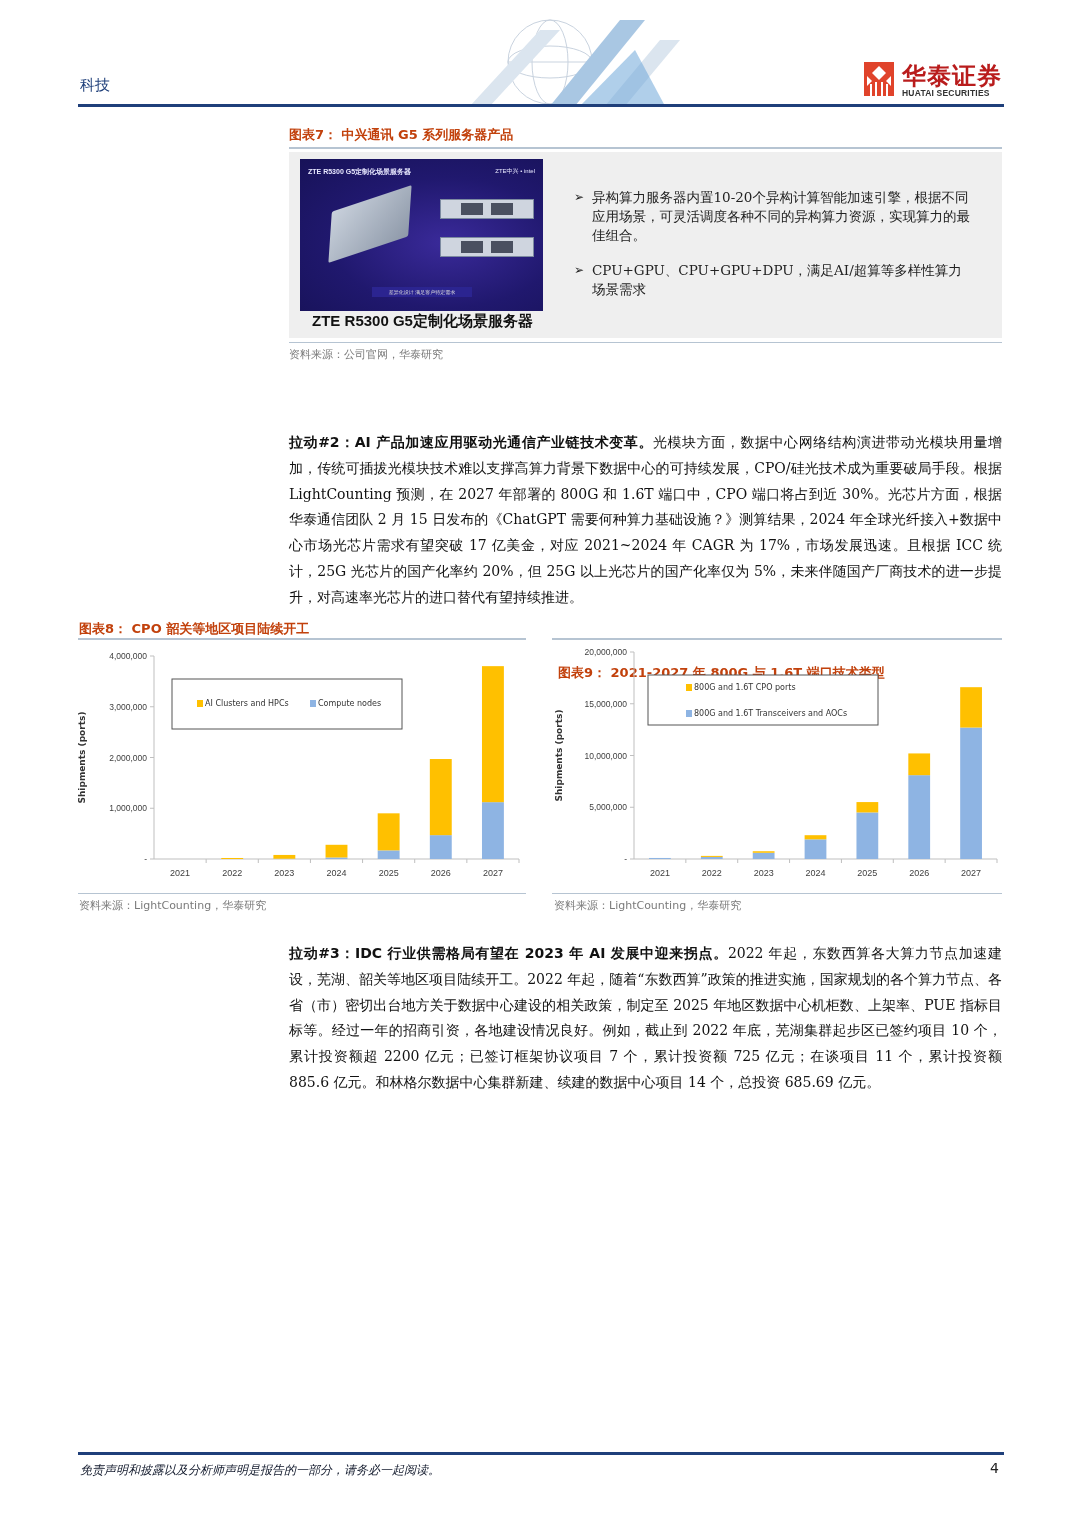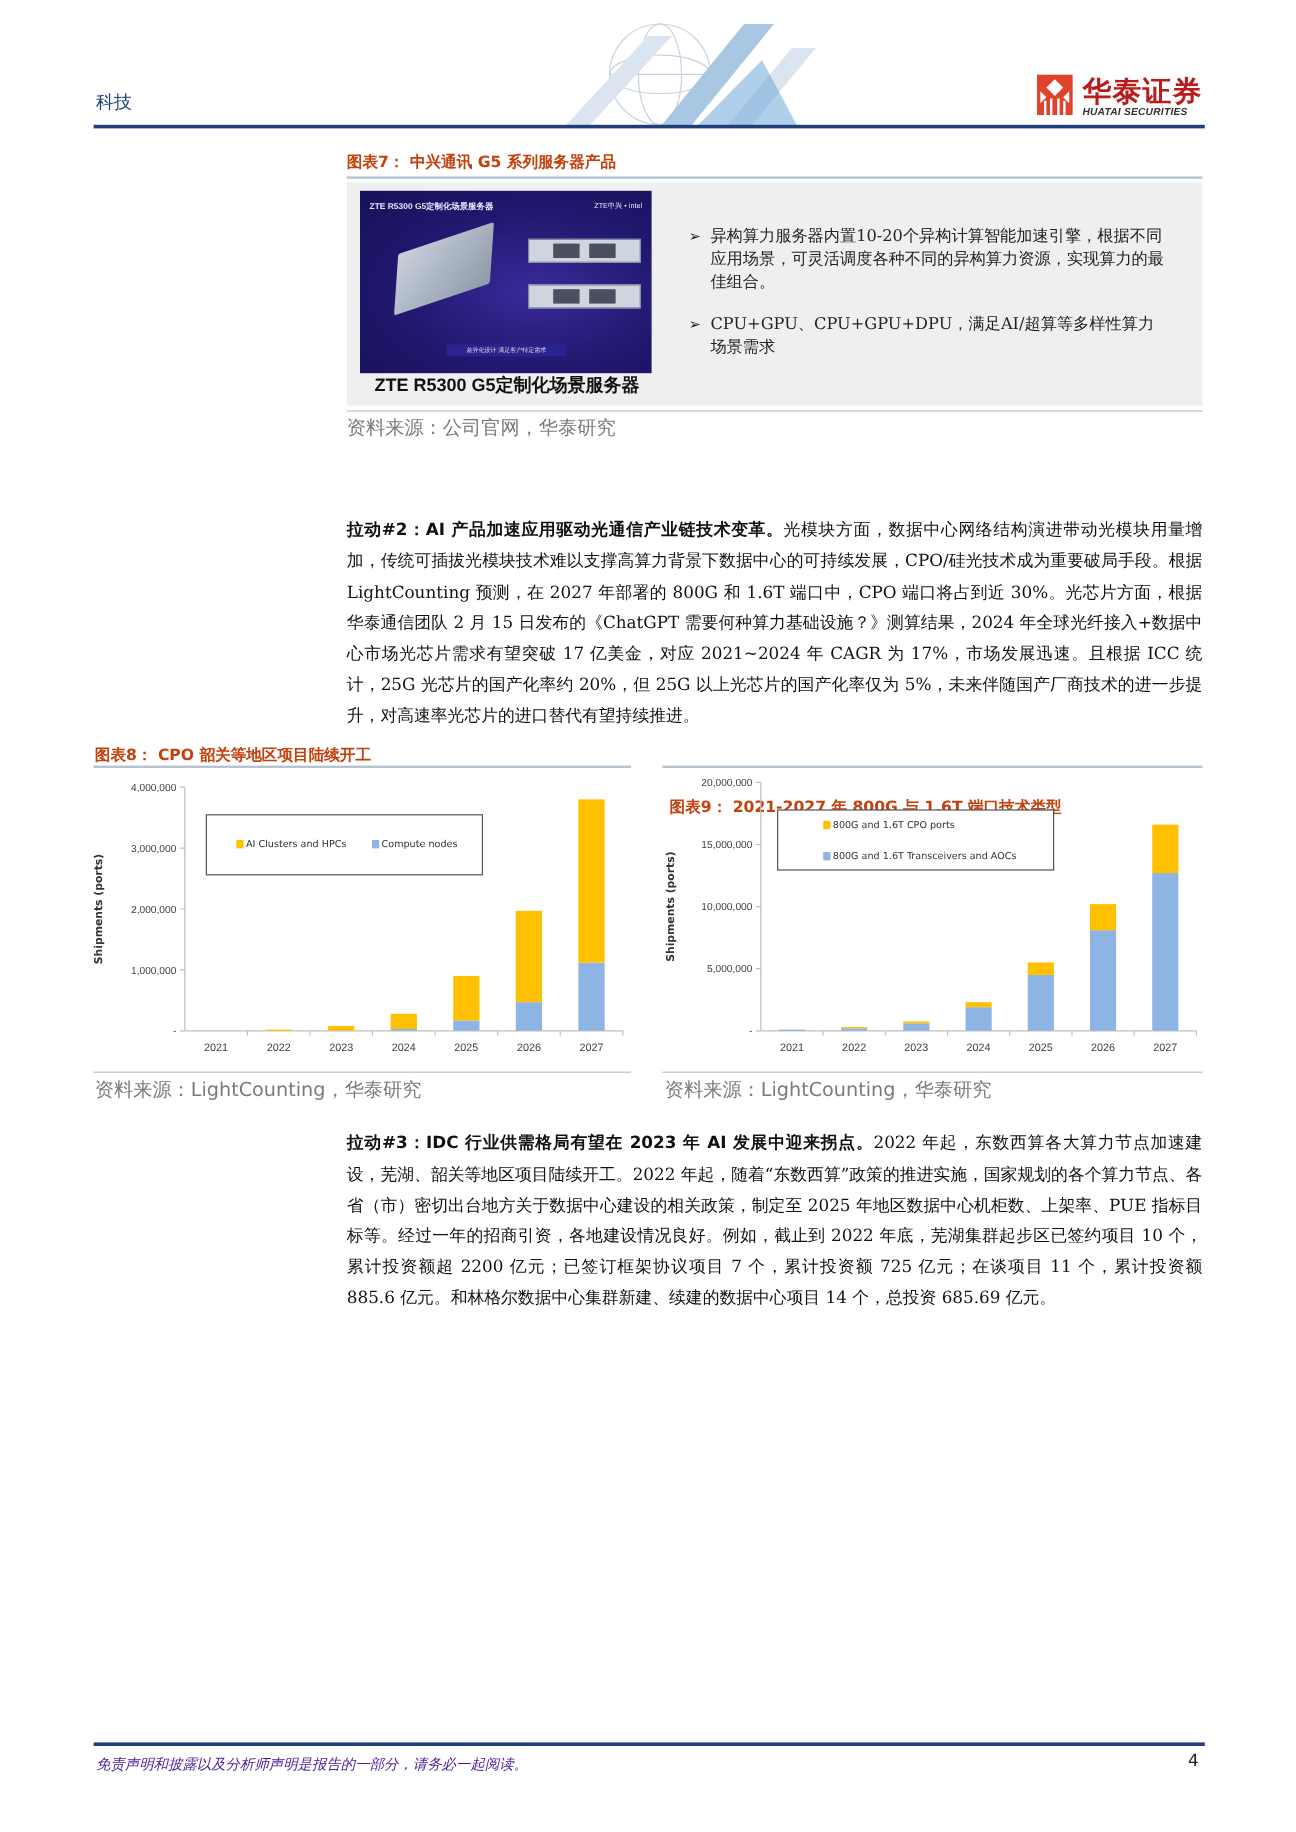--- a/index.html
+++ b/index.html
@@ -6,27 +6,27 @@
   html, body { width: 1080px; height: 1527px; background: #ffffff; overflow: hidden; }
   body { position: relative; font-family: "DejaVu Sans", "Liberation Sans", sans-serif; color: #111; }
 
   
   .header { position: absolute; left: 0; top: 0; width: 1080px; height: 110px; }
   .header-deco { position: absolute; left: 430px; top: 10px; width: 300px; height: 96px; }
   .section-tag { position: absolute; left: 80px; top: 76px; font-size: 15px; color: #1f3f7a; font-family: "DejaVu Serif", serif; }
   .logo { position: absolute; left: 864px; top: 60px; width: 140px; height: 40px; }
   .logo-mark { position: absolute; left: 0; top: 2px; width: 30px; height: 34px; }
   .logo-cn { position: absolute; left: 38px; top: 0; font-size: 24px; font-weight: bold; color: #b91c1c; letter-spacing: 1px; }
-  .logo-en { position: absolute; left: 38px; top: 28px; font-size: 8.5px; font-weight: bold; color: #333; font-family: "Liberation Sans", sans-serif; letter-spacing: 0.2px; font-style: italic; }
+  .logo-en { position: absolute; left: 38px; top: 28px; font-size: 8.5px; font-weight: bold; color: #333; font-family: "Liberation Sans", sans-serif; letter-spacing: 0.2px; }
   .header-rule { position: absolute; left: 78px; top: 104px; width: 926px; height: 3px; background: #1f3f7a; }
 
   
   .fig-title { position: absolute; font-size: 13px; font-weight: bold; color: #c2410c; }
   .fig-rule { position: absolute; height: 2px; background: #b6c4d2; }
-  .fig-source { position: absolute; font-size: 16px; color: #7a7a7a; text-align: center; }
+  .fig-source { position: absolute; font-size: 11px; color: #7a7a7a; text-align: center; }
 
   
   .fig7-box { position: absolute; left: 289px; top: 152px; width: 713px; height: 186px; background: #efefef; }
   .fig7-screen { position: absolute; left: 11px; top: 7px; width: 243px; height: 152px;
     background: radial-gradient(ellipse at 60% 55%, #3a2a9a 0%, #20186e 55%, #171258 100%); }
   .fig7-screen-title { position: absolute; left: 8px; top: 8px; font-size: 7px; color: #e8e8ff; font-weight: bold; font-family: "Liberation Sans", sans-serif; }
   .fig7-screen-brand { position: absolute; right: 8px; top: 8px; font-size: 6px; color: #e8e8ff; font-family: "Liberation Sans", sans-serif; }
   .fig7-server { position: absolute; left: 30px; top: 40px; width: 80px; height: 50px; background: linear-gradient(135deg, #c9d1dc, #8e99a9); transform: skewY(-22deg) rotate(4deg); border-radius: 2px; }
   .fig7-rack1 { position: absolute; left: 140px; top: 40px; width: 94px; height: 20px; background: #cfd5df; border: 1px solid #7c8aa0; }
   .fig7-rack2 { position: absolute; left: 140px; top: 78px; width: 94px; height: 20px; background: #cfd5df; border: 1px solid #7c8aa0; }
@@ -40,21 +40,21 @@
   
   .para { position: absolute; left: 289px; width: 713px; font-size: 14px; line-height: 25.8px; color: #111; text-align: justify; font-family: "DejaVu Serif", serif; margin-top: 41px; }
   .para .lead { font-weight: bold; font-family: "DejaVu Sans", sans-serif; }
 
   
   .chart { position: absolute; }
   .chart svg { display: block; }
 
   
   .footer-rule { position: absolute; left: 78px; top: 1452px; width: 926px; height: 3px; background: #1f3f7a; }
-  .footer-text { position: absolute; left: 80px; top: 1462px; font-size: 12px; color: #4c1d95; font-style: italic; font-family: Liberation Sans, sans-serif; }
+  .footer-text { position: absolute; left: 80px; top: 1462px; font-size: 12px; color: #0f172a; font-style: italic; font-family: Liberation Sans, sans-serif; }
   .page-num { position: absolute; left: 990px; top: 1460px; font-size: 14px; color: #222; }
 </style>
 </head>
 <body>
 
 <div class="header">
   <svg class="header-deco" viewBox="0 0 300 96">
     <g fill="none" stroke="#c9d3df" stroke-width="1">
       <circle cx="120" cy="52" r="42"></circle>
       <ellipse cx="120" cy="52" rx="42" ry="16"></ellipse>

